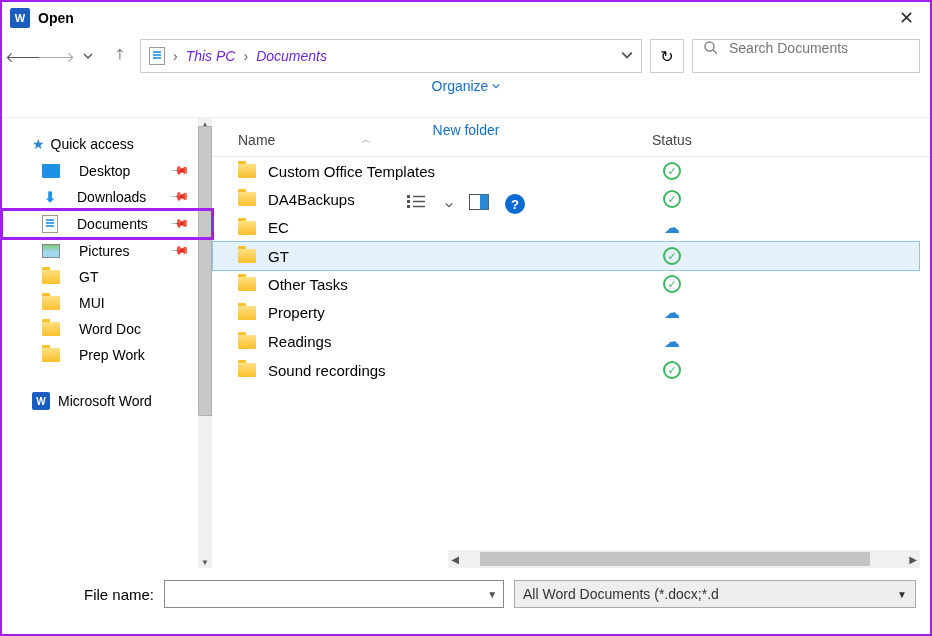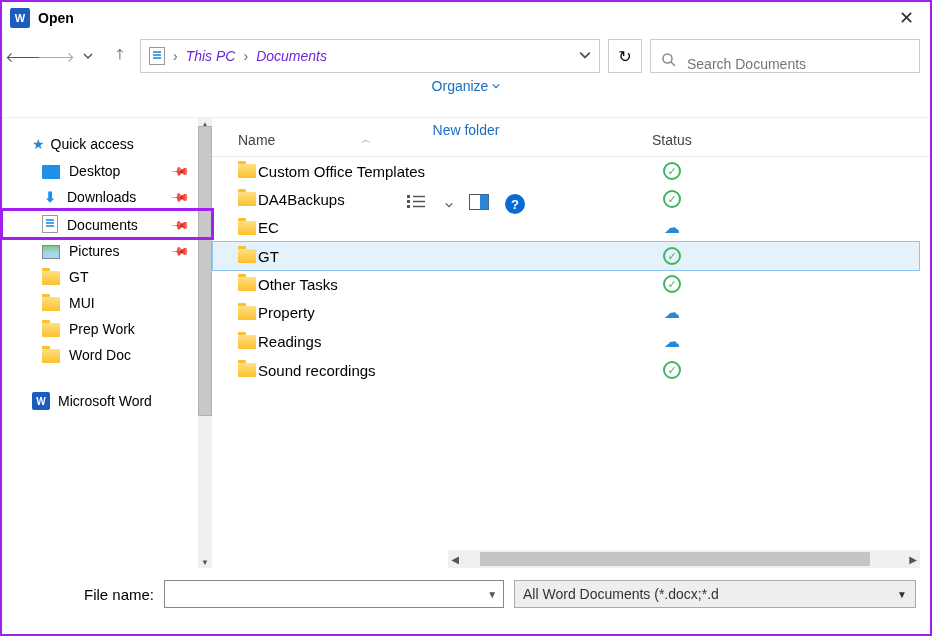--- a/index.html
+++ b/index.html
@@ -11,62 +11,62 @@
 .titlebar .close { font-size: 18px; color: #333; cursor: pointer; padding: 2px 8px; }
 
 .navrow { display: flex; align-items: center; height: 44px; padding: 6px 10px; gap: 8px; }
 .navrow .navbtn { width: 24px; height: 24px; display: flex; align-items: center; justify-content: center; color: #555; font-size: 14px; }
 .navrow .navbtn.disabled { color: #aaa; }
 .addressbar { flex: 1; height: 34px; border: 1px solid #ccc; display: flex; align-items: center; padding: 0 8px; gap: 8px; font-size: 14px; }
 .addressbar .crumb-sep { color: #666; }
 .addressbar .crumb { color: #6d28d9; font-style: italic; }
 .addressbar .drop { margin-left: auto; color: #555; }
 .refresh { width: 34px; height: 34px; border: 1px solid #ccc; display: flex; align-items: center; justify-content: center; font-size: 16px; }
-.searchbox { width: 270px; height: 34px; border: 1px solid #ccc; display: flex; align-items: flex-end; padding: 0 10px; gap: 10px; }
+.searchbox { width: 228px; height: 34px; border: 1px solid #ccc; display: flex; align-items: flex-start; padding: 0 10px; gap: 10px; }
 .searchbox input { border: none; outline: none; font-size: 14px; color: #555; flex: 1; background: transparent; }
 .searchbox .sicon { color: #888; }
 
 .toolbar { display: flex; align-items: center; height: 40px; padding: 0 14px; gap: 28px; border-bottom: 1px solid #eee; flex-direction: column; }
 .toolbar .org { color: #1b6ec2; font-size: 14px; display: flex; align-items: center; gap: 4px; }
 .toolbar .nf { color: #1b6ec2; font-size: 14px; }
 .toolbar .spacer { flex: 1; }
 .toolbar .view-icons { display: flex; align-items: center; gap: 16px; }
 .toolbar .help { width: 20px; height: 20px; background: #0b6bd4; color: #fff; border-radius: 50%; display: flex; align-items: center; justify-content: center; font-size: 13px; font-weight: bold; }
 
 .main { display: flex; height: 450px; }
 .sidebar { width: 210px; position: relative; }
 .sidebar-inner { padding: 12px 0 0 0; font-size: 14px; }
 .scrollthumb { position: absolute; right: 0; top: 8px; width: 14px; height: 290px; background: #c8c8c8; border: 1px solid #b0b0b0; }
 .scrolltrack { position: absolute; right: 0; top: 0; width: 14px; height: 100%; background: #f0f0f0; }
 .sb-up { position: absolute; right: 0; top: 0; width: 14px; height: 12px; display: flex; align-items: center; justify-content: center; font-size: 8px; color: #555; }
 .sb-down { position: absolute; right: 0; bottom: 0; width: 14px; height: 12px; display: flex; align-items: center; justify-content: center; font-size: 8px; color: #555; }
 
 .qa-head { display: flex; align-items: center; gap: 6px; padding: 6px 10px 6px 30px; }
 .qa-head .star { color: #2a87d4; }
-.sb-item { display: flex; align-items: flex-end; gap: 9px; padding: 5px 10px 5px 40px; position: relative; }
+.sb-item { display: flex; align-items: center; gap: 19px; padding: 5px 10px 5px 40px; position: relative; }
 .sb-item .pin { position: absolute; right: 24px; color: #888; font-size: 12px; transform: rotate(45deg); }
 .sb-item.highlighted { outline: 3px solid #a020f0; outline-offset: -1px; }
 .sb-sec { display: flex; align-items: center; gap: 8px; padding: 6px 10px 6px 30px; margin-top: 18px; }
 
 .folder-ico { width: 18px; height: 14px; background: linear-gradient(#ffe082,#fbc02d); border-radius: 1px; display: inline-block; position: relative; }
 .folder-ico::before { content: ""; position: absolute; top: -3px; left: 0; width: 8px; height: 3px; background: #fbc02d; border-radius: 1px 1px 0 0; }
 .desktop-ico { width: 18px; height: 14px; background: #1e90e8; border-radius: 1px; display: inline-block; }
 .download-ico { width: 16px; height: 16px; display: inline-flex; align-items: center; justify-content: center; color: #1e90e8; font-weight: bold; }
 .docs-ico { width: 16px; height: 18px; border: 1px solid #999; background: #fff; position: relative; display: inline-block; }
 .docs-ico::after { content: ""; position: absolute; left: 3px; top: 3px; width: 8px; height: 2px; background: #4aa4e8; box-shadow: 0 3px 0 #4aa4e8, 0 6px 0 #4aa4e8; }
 .pics-ico { width: 18px; height: 14px; background: linear-gradient(#7fc77f,#a4d8f0 60%); border: 1px solid #888; display: inline-block; }
 .word-ico { width: 18px; height: 18px; background: #1b5dbf; color: #fff; font-size: 10px; font-weight: bold; display: inline-flex; align-items: center; justify-content: center; border-radius: 2px; }
 
 .filepane { flex: 1; position: relative; padding-top: 10px; }
 .colhead { display: flex; font-size: 14px; color: #444; padding: 4px 0 8px 26px; border-bottom: 1px solid #eaeaea; }
 .colhead .col-name { width: 414px; display: flex; align-items: center; gap: 6px; }
 .colhead .col-name .sort { font-size: 10px; color: #666; margin-left: 80px; }
 .colhead .col-status { }
 .row { display: flex; align-items: center; padding: 5px 0 5px 26px; font-size: 15px; color: #000; }
-.row .name-cell { width: 414px; display: flex; align-items: center; gap: 2px; }
+.row .name-cell { width: 414px; display: flex; align-items: center; gap: 12px; }
 .row .status-cell { width: 40px; display: flex; justify-content: center; }
 .row.selected { background: #e6f2fb; border: 1px solid #8cc5ee; margin: -1px 10px -1px 0; padding-left: 25px; }
 
 .status-ok { width: 18px; height: 18px; border: 2px solid #3eb560; border-radius: 50%; display: inline-flex; align-items: center; justify-content: center; color: #3eb560; font-size: 11px; }
 .status-cloud { color: #2a87d4; font-size: 16px; }
 
 .hscroll { position: absolute; bottom: 0; left: 236px; right: 10px; height: 18px; background: #f0f0f0; display: flex; align-items: center; }
 .hscroll .hthumb { width: 390px; height: 14px; background: #c4c4c4; margin-left: 18px; }
 .hscroll .har { width: 14px; text-align: center; font-size: 10px; color: #555; }
 .hscroll .har.right { margin-left: auto; }
@@ -180,25 +180,25 @@
           <div class="sb-item">
             <span class="folder-ico"></span>
             <span>GT</span>
           </div>
           <div class="sb-item">
             <span class="folder-ico"></span>
             <span>MUI</span>
           </div>
           <div class="sb-item">
             <span class="folder-ico"></span>
+            <span>Word Doc</span>
+          </div>
+          <div class="sb-item">
+            <span class="folder-ico"></span>
             <span>Prep Work</span>
-          </div>
-          <div class="sb-item">
-            <span class="folder-ico"></span>
-            <span>Word Doc</span>
           </div>
         </div>
       <div class="sb-sec">
         <span class="word-ico">W</span>
         <span>Microsoft Word</span>
       </div>
     </div>
   </div>
 
   <div class="filepane">

